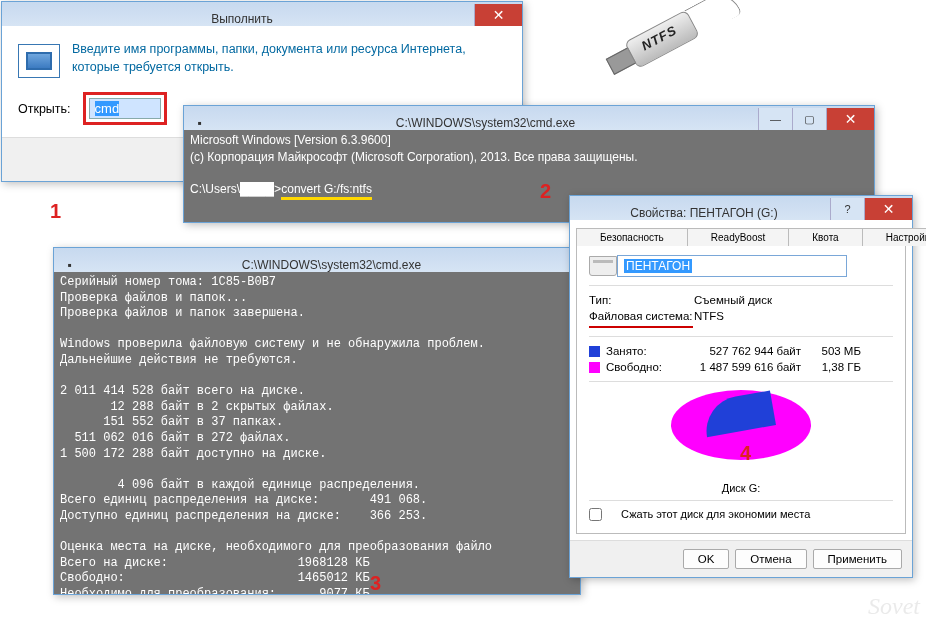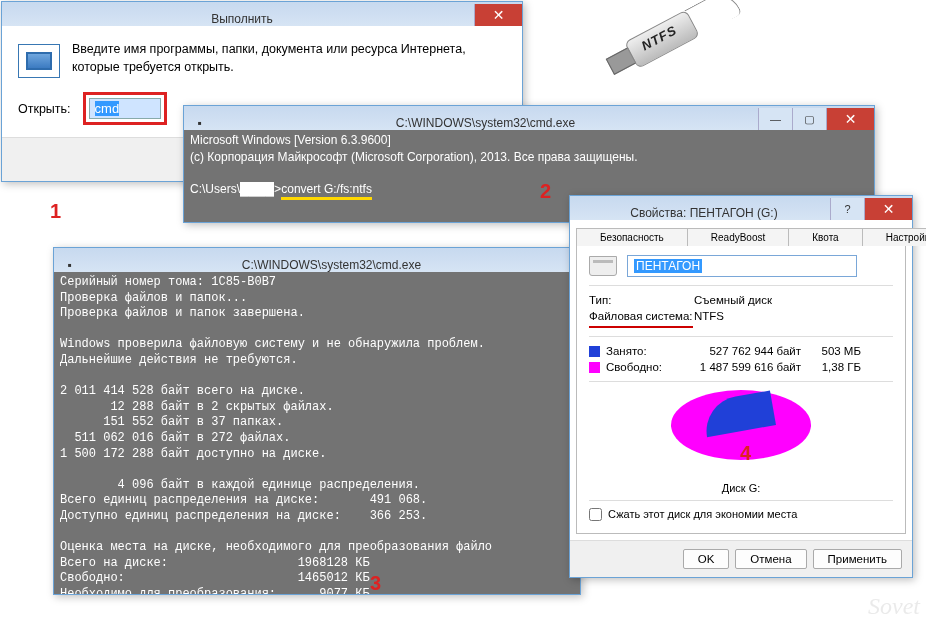--- a/index.html
+++ b/index.html
@@ -12,56 +12,56 @@
 .winbtn{width:34px;height:22px;display:flex;align-items:center;justify-content:center;font-size:11px;color:#333;background:#d6e4f4;border-left:1px solid #aac}
 .winbtn.close{background:#c84035;color:#fff;width:48px;font-size:14px}
 .cmd{background:#737373;color:#fff;font-family:"Lucida Console","Courier New",monospace;font-size:12px;line-height:1.3;padding:3px 6px;white-space:pre}
 .label-num{position:absolute;color:#d22;font-weight:bold;font-size:20px;font-family:Arial}
 .underline-yellow{border-bottom:3px solid #ffd800;display:inline-block}
 
 #run{left:1px;top:1px;width:522px}
 #run .body{padding:14px 16px 10px;display:flex;gap:12px}
 #run .runicon{width:42px;height:34px;border:1px solid #3877b3;display:flex;align-items:center;justify-content:center;background:#fff;margin-top:4px}
 #run .runicon .scr{width:26px;height:18px;border:2px solid #2e6cad;background:linear-gradient(#6fa6de,#3c7bc1)}
-#run .desc{flex:1;font-size:12.5px;color:#000000;line-height:1.45}
+#run .desc{flex:1;font-size:12.5px;color:#0369a1;line-height:1.45}
 #run .row{display:flex;align-items:center;padding:4px 16px 12px;gap:12px}
 #run .row label{font-size:12.5px}
 #run .inputwrap{border:3px solid #d22;padding:3px}
 #run .input{border:1px solid #8aa;width:72px;padding:2px 5px;font-size:13px;background:#cfe4ff;color:#000}
 #run .btnrow{background:#f0f0f0;border-top:1px solid #ddd;height:44px}
 
 #cmd1{left:183px;top:105px;width:692px}
 #cmd1 .cmdbody{height:92px}
 
 #cmd2{left:53px;top:247px;width:528px}
 #cmd2 .cmdbody{height:322px;overflow:hidden}
 
 #props{left:569px;top:195px;width:344px}
 .tabs{display:flex;border-bottom:none;margin:6px 6px 0}
 .tab{border:1px solid #bbb;border-bottom:none;padding:3px 23px;font-size:10px;background:#fff;margin-right:-1px;position:relative}
 .tab.inactive{background:#f4f4f4;top:2px}
 .tab.active{z-index:2}
 .tabrow2{display:flex;margin:0 6px}
 .propsbody{border:1px solid #bbb;margin:0 6px 6px;padding:10px 12px 8px;background:#fff}
-.drive{display:flex;align-items:center;gap:10px;margin-bottom:8px}
+.drive{display:flex;align-items:center;gap:0;margin-bottom:8px}
 .driveicon{width:28px;height:20px;background:#eee;border:1px solid #aaa;border-radius:0 0 3px 3px;position:relative}
 .driveicon:before{content:"";position:absolute;top:3px;left:3px;right:3px;height:3px;background:#bbb}
 .drivename{border:1px solid #7aa7d8;padding:3px 6px;width:230px;background:#fff;color:#000;font-size:12px}
 .drivename span{background:#3399ff;color:#fff;padding:0 2px}
 .hr{border:none;border-top:1px solid #ddd;margin:6px 0}
 .proprow{display:flex;font-size:11.5px;padding:2px 0}
 .proprow .k{width:105px}
 .proprow .v1{width:115px;text-align:right}
 .proprow .v2{width:60px;text-align:right}
 .sq{width:11px;height:11px;margin-right:6px;margin-top:1px}
 .pie{width:140px;height:90px;margin:8px auto 2px;position:relative}
 .pie .disk{width:140px;height:70px;border-radius:50%;background:#f0f;position:absolute;top:0}
 .pie .slice{width:70px;height:35px;background:#2040d8;position:absolute;left:35px;top:0;border-radius:70px 0 0 0;transform-origin:bottom right;transform:rotate(-10deg)}
 .pie .side{width:140px;height:14px;background:#b000b0;position:absolute;top:35px;border-radius:0 0 70px 70px/0 0 14px 14px}
-.chk{display:flex;align-items:flex-end;gap:6px;font-size:11px;margin:4px 0;line-height:1.3}
+.chk{display:flex;align-items:flex-end;gap:19px;font-size:11px;margin:4px 0;line-height:1.3}
 .chk input{margin-top:1px}
 .dlgbtns{display:flex;justify-content:flex-end;gap:6px;padding:8px 10px;background:#f0f0f0;border-top:1px solid #ddd}
 .dlgbtn{border:1px solid #aaa;background:#fdfdfd;padding:3px 14px;font-size:11.5px;border-radius:2px}
 .usb{position:absolute;left:600px;top:8px;width:110px;height:70px;transform:rotate(-28deg)}
 .usb .body{width:70px;height:30px;background:linear-gradient(#eee,#bbb);border:1px solid #888;border-radius:6px;position:absolute;left:28px;top:20px}
 .usb .plug{width:26px;height:18px;background:#999;border:1px solid #666;position:absolute;left:4px;top:26px}
 .usb .txt{position:absolute;left:42px;top:25px;font-weight:bold;font-size:13px;letter-spacing:1px;color:#222;font-style:italic}
 .chain{position:absolute;left:96px;top:20px;width:50px;height:30px;border:1.5px solid #888;border-left:none;border-radius:0 40px 10px 0;border-bottom:none}
 .watermark{position:absolute;right:6px;bottom:6px;font-style:italic;color:#ddd;font-size:24px;font-family:cursive;opacity:.6}
 .fs-underline{border-bottom:2.5px solid #c00;display:inline-block;padding-bottom:4px}

